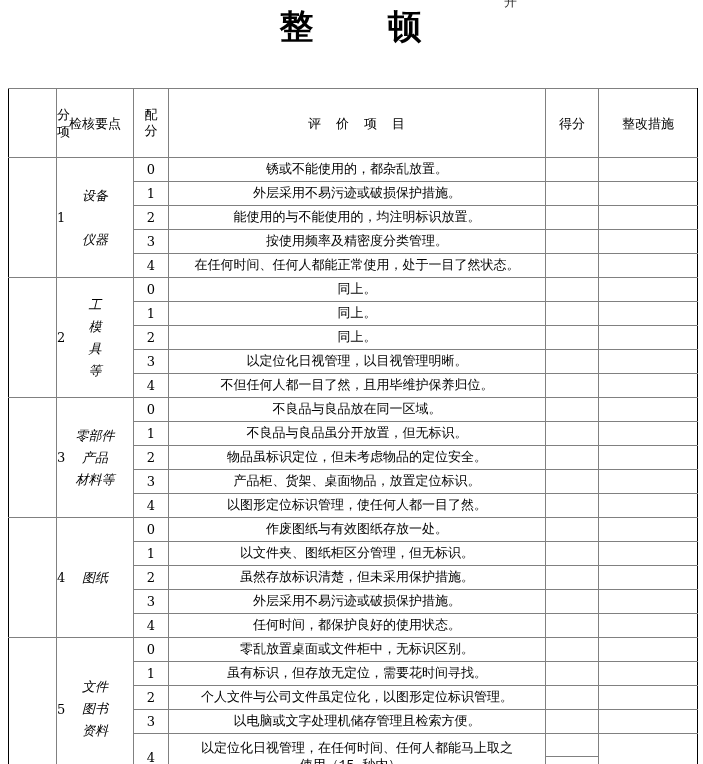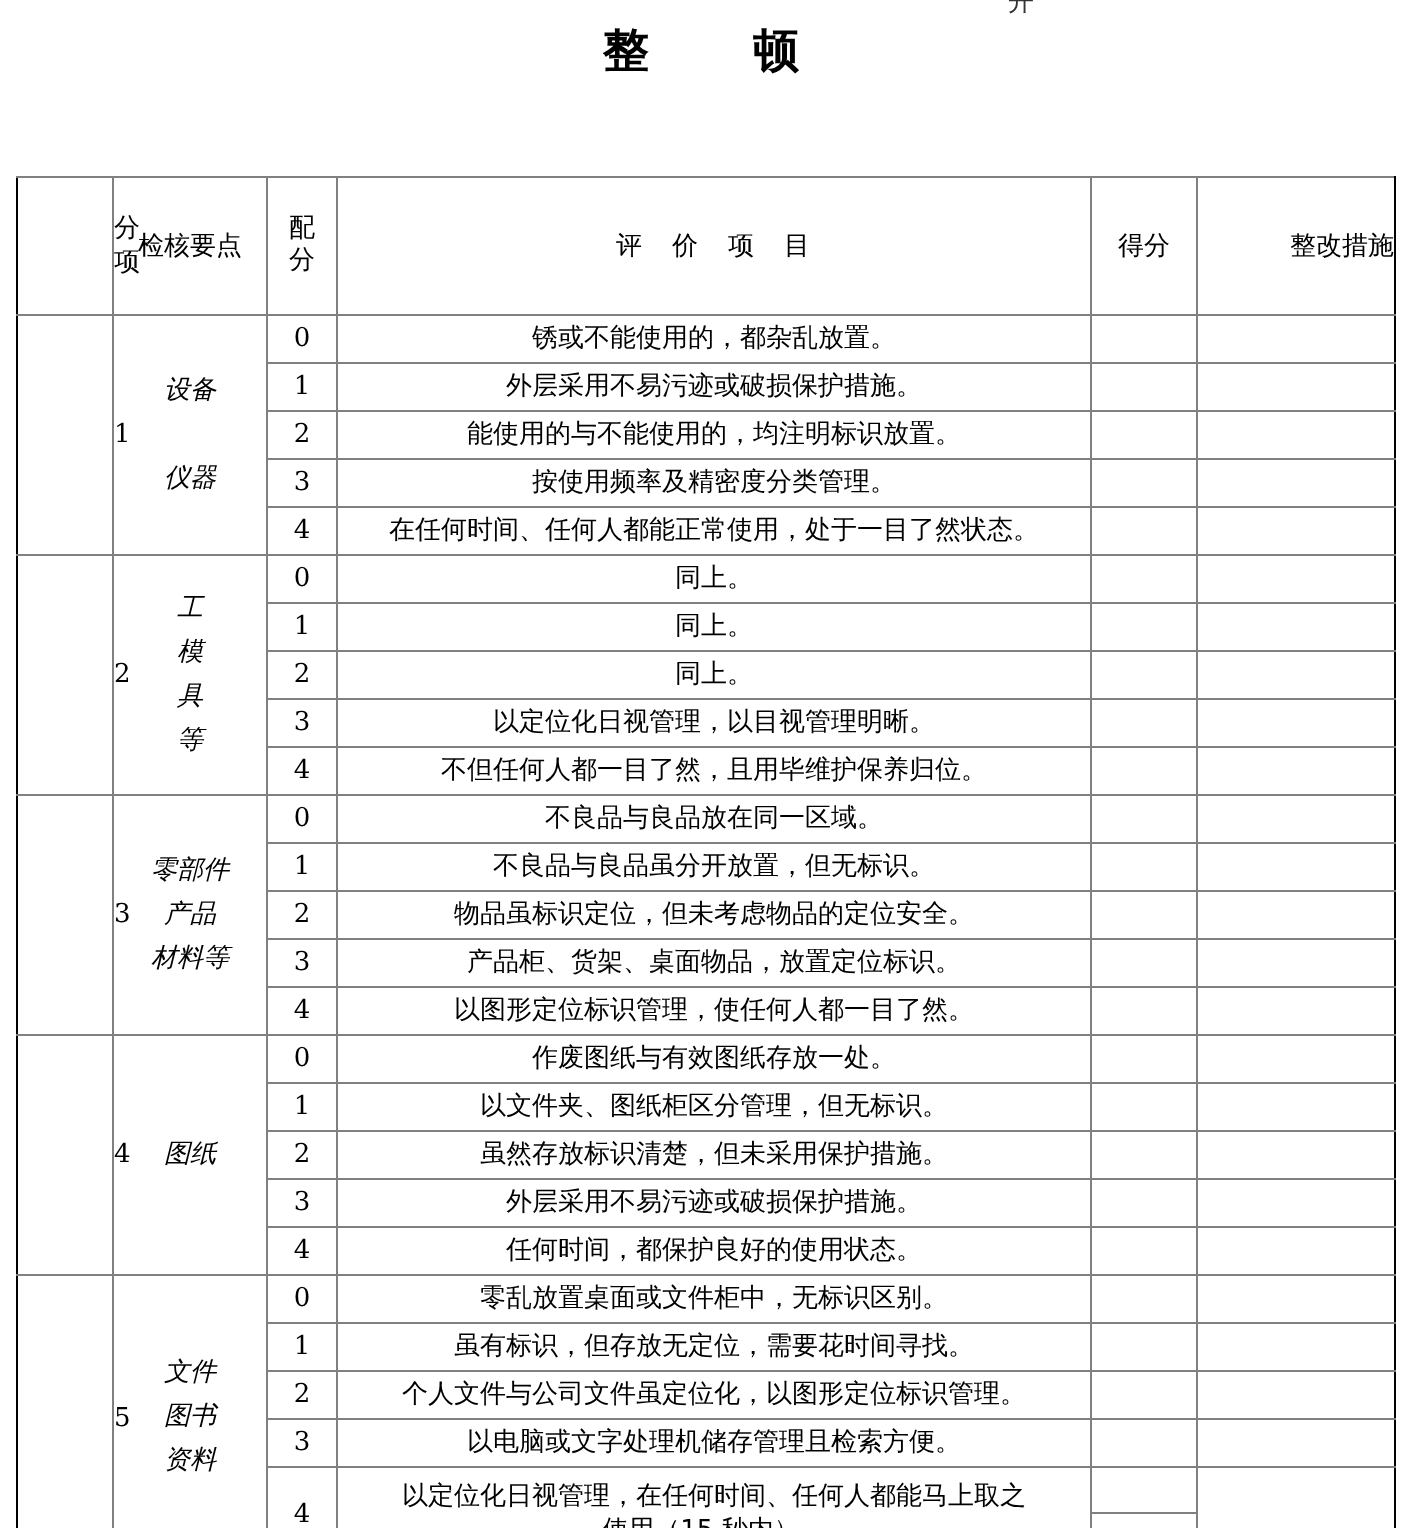--- a/index.html
+++ b/index.html
@@ -25,21 +25,21 @@
     height: 88px;
   }
   #doc-title {
     position: absolute;
     left: 0;
     top: 4px;
     width: 703px;
     text-align: center;
     font-family: "DejaVu Serif", "Liberation Serif", serif;
     font-weight: bold;
-    font-size: 23px;
+    font-size: 34px;
     letter-spacing: 2px;
     line-height: 44px;
     white-space: pre;
   }
   #corner-mark {
     position: absolute;
     left: 504px;
     top: -5px;
     font-size: 13px;
     font-family: "DejaVu Sans", "Liberation Sans", sans-serif;
@@ -63,21 +63,21 @@
     font-weight: normal;
     vertical-align: middle;
     text-align: center;
     font-size: 13px;
     color: #000;
   }
 
   
   .sec-top td { border-top: 1.6px solid #000000; }
   #form-table .outer-left  { border-left: 1.6px solid #000000; padding-left: 48px; }
-  #form-table .outer-right { border-right: 1.6px solid #000000; text-align: right; }
+  #form-table .outer-right { border-right: 1.6px solid #000000; }
   .hdr-row td { border-top: 1.6px solid #000000; }
   .hdr-row td.hdr-cell { border-bottom: 1.6px solid #000000; }
 
   
   col.c-no    { width: 48px; }
   col.c-point { width: 77px; }
   col.c-score { width: 35px; }
   col.c-item  { width: 377px; }
   col.c-get   { width: 53px; }
   col.c-fix   { width: 99px; }
@@ -117,20 +117,21 @@
     height: 23px;
     text-align: left;
     padding-left: 5px;
   }
   .cell-item {
     font-size: 13.5px;
     line-height: 17px;
     height: 23px;
     padding: 0 4px;
     white-space: pre-line;
+    font-family: Liberation Mono, monospace;
   }
   .cell-blank {
     height: 23px;
   }
   .cell-item-tall {
     height: 46px;
   }
 </style>
 </head>
 <body>

